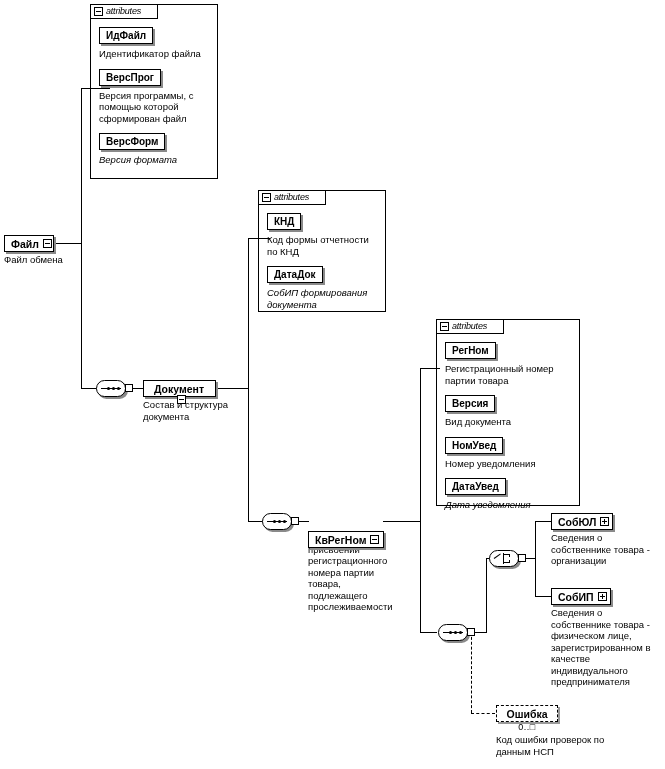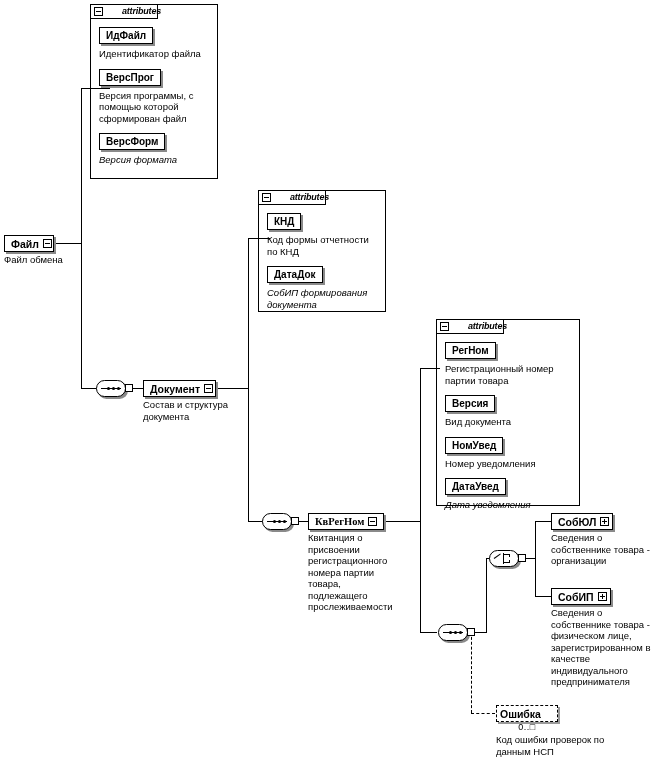--- a/index.html
+++ b/index.html
@@ -38,24 +38,24 @@
     border: 1px solid #000000;
     border-bottom: 1px solid #000000;
     box-sizing: border-box;
     display: flex;
     align-items: center;
     padding: 0 5px 0 3px;
     z-index: 3;
   }
   .attr-panel-tab .tab-label {
     font-style: italic;
-    font-weight: bold;
+    font-weight: normal;
     font-size: 9px;
     line-height: 9px;
-    margin-left: 19px;
+    margin-left: 3px;
     letter-spacing: -0.2px;
   }
   .attr-panel-body {
     position: absolute;
     left: 0; top: 14px;
     right: 0; bottom: 0;
     padding: 6px 6px 4px 8px;
     box-sizing: border-box;
   }
 
@@ -372,38 +372,38 @@
     <div class="conn-shape"></div>
     <div class="seq-glyph">
       <div class="bar"></div>
       <div class="dot" style="left:6px;"></div>
       <div class="dot" style="left:11px;"></div>
       <div class="dot" style="left:16px;"></div>
     </div>
     <div class="conn-stub"></div>
   </div>
 
-  <div class="el-node" style="left:143px; top:380px; width:73px;">
+  <div class="el-node" style="left:143px; top:380px; width:73px;flex-direction:column;">
     <span class="el-name">Документ</span>
     <span class="el-tog"></span>
   </div>
   <div class="el-desc" style="left:143px; top:399px; width:104px;">Состав и структура документа</div>
 
   <div class="conn" style="left:262px; top:513px;">
     <div class="conn-shape"></div>
     <div class="seq-glyph">
       <div class="bar"></div>
       <div class="dot" style="left:6px;"></div>
       <div class="dot" style="left:11px;"></div>
       <div class="dot" style="left:16px;"></div>
     </div>
     <div class="conn-stub"></div>
   </div>
 
-  <div class="el-node" style="left:308px; top:513px; width:76px;font-family:Liberation Serif, serif;">
+  <div class="el-node" style="left:308px; top:531px; width:76px;">
     <span class="el-name">КвРегНом</span>
     <span class="el-tog"></span>
   </div>
   <div class="el-desc" style="left:308px; top:532px; width:90px;">Квитанция о присвоении регистрационного номера партии товара, подлежащего прослеживаемости</div>
 
   <div class="conn" style="left:489px; top:550px;">
     <div class="conn-shape"></div>
     <div class="cho-glyph">
       <div class="slash"></div>
       <div class="vbar"></div>
@@ -431,19 +431,19 @@
     <div class="conn-shape"></div>
     <div class="seq-glyph">
       <div class="bar"></div>
       <div class="dot" style="left:6px;"></div>
       <div class="dot" style="left:11px;"></div>
       <div class="dot" style="left:16px;"></div>
     </div>
     <div class="conn-stub"></div>
   </div>
 
-  <div class="el-node optional" style="left:496px; top:705px; width:62px; padding-left:3px;">
+  <div class="el-node optional" style="left:496px; top:705px; width:62px; justify-content:center; padding-left:3px;">
     <span class="el-name" style="margin-right:0;">Ошибка</span>
   </div>
   <div class="el-card" style="left:496px; top:722px; width:62px; text-align:center;">0..□</div>
   <div class="el-desc" style="left:496px; top:734px; width:120px;">Код ошибки проверок по данным НСП</div>
 
 </div>
 
 </body></html>

